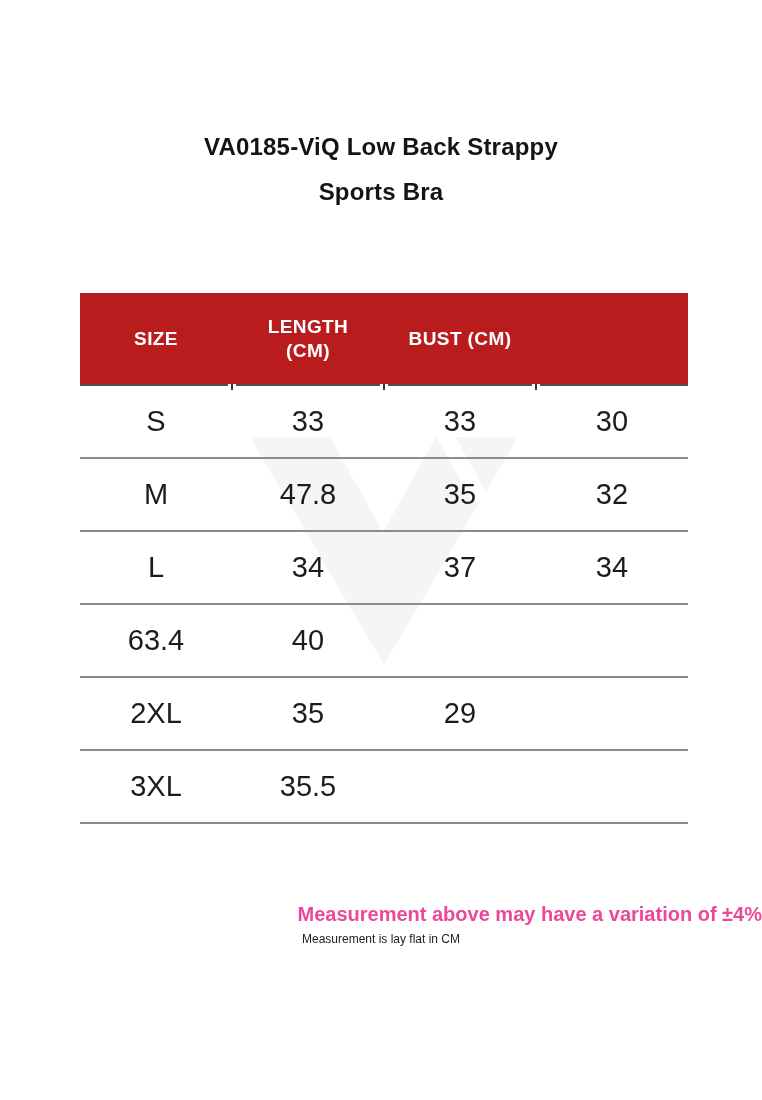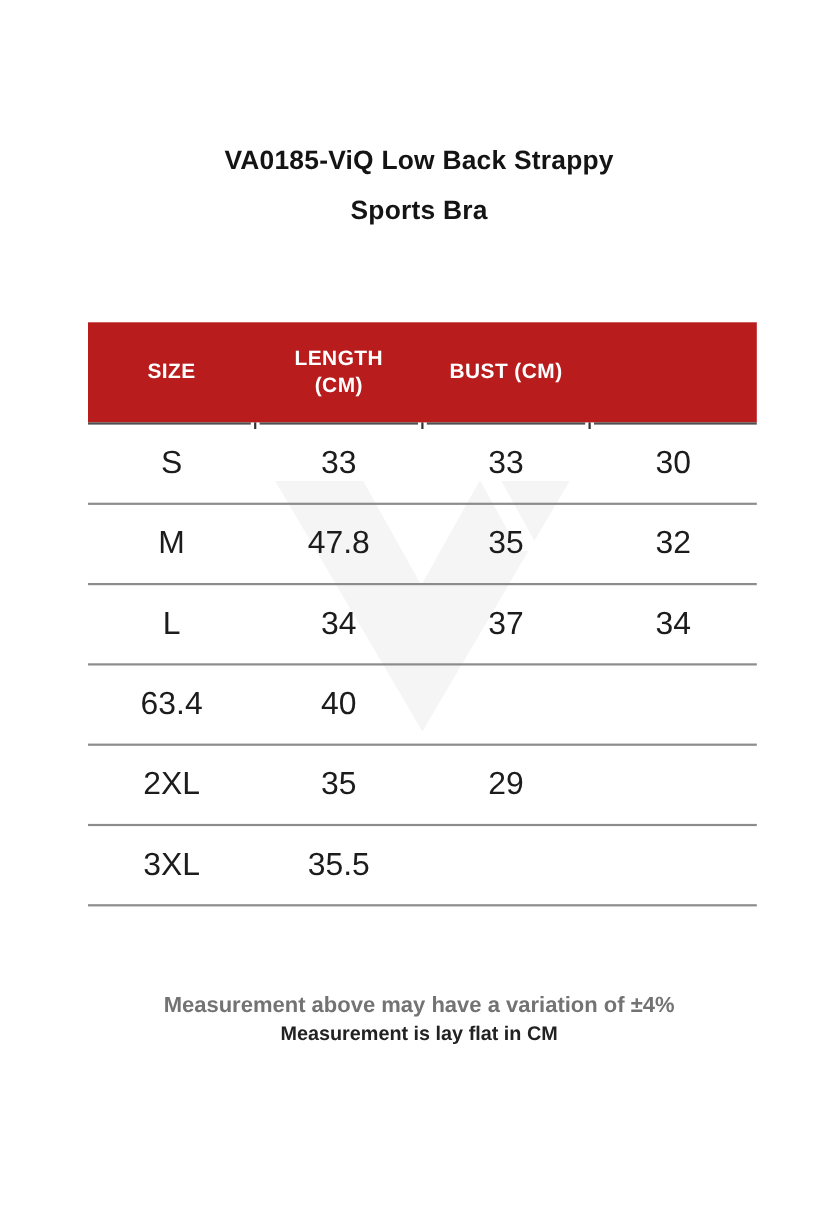--- a/index.html
+++ b/index.html
@@ -109,26 +109,27 @@
     top: 902px;
     left: 0;
     width: 762px;
     text-align: center;
     z-index: 1;
   }
   .note-bold {
     font-size: 20px;
     line-height: 25px;
     font-weight: 700;
-    color: #737373;
+    color: #ec4899;
+    text-align: right;
   }
   .note-regular {
-    font-size: 18px;
+    font-size: 12px;
     line-height: 24px;
-    font-weight: 700;
+    font-weight: 400;
     color: #222222;
   }
 </style>
 </head>
 <body>
 
 <svg class="watermark" viewBox="0 0 268 228" aria-hidden="true">
   <path d="M0,0 L268,0 L134,228 Z M80,0 L186,0 L133,95 Z" fill="#f5f5f5" fill-rule="evenodd"></path>
   <polygon points="186,-1 205,-1 241,64 222,64" fill="#ffffff"></polygon>
 </svg>

